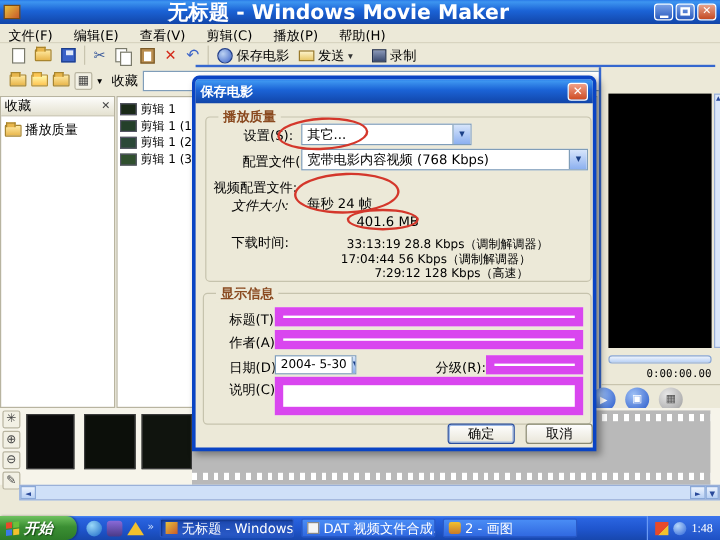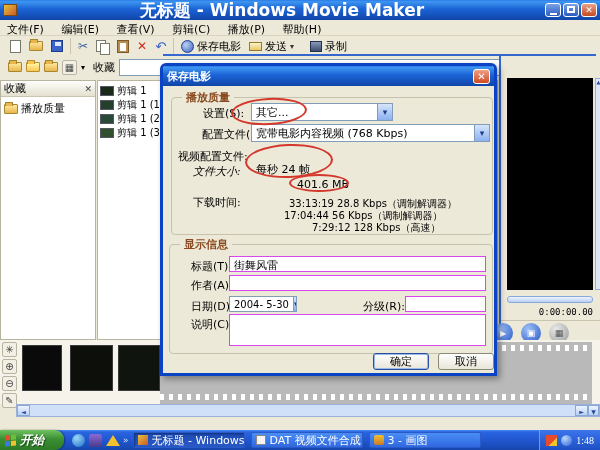--- a/index.html
+++ b/index.html
@@ -32,21 +32,21 @@
   .ic-copy:before,.ic-copy:after { content:""; position:absolute; width:8px; height:10px; background:#fff; border:1px solid #7a7a6a; }
   .ic-copy:after { left:4px; top:3px; }
   .ic-paste { width:12px; height:13px; background:#b98d4f; border:1px solid #7a5a28; }
   .ic-paste:before { content:""; position:absolute; top:2px; left:2px; width:6px; height:8px; background:#fff; }
 
   .combo { background:#fff; border:1px solid #7f9db9; display:flex; align-items:center; justify-content:space-between; overflow:hidden; }
   .combo .val { padding:0 4px; white-space:nowrap; }
   .combo .arr { width:15px; align-self:stretch; background:linear-gradient(#d7e5fb,#8cb0f0);
                 border-left:1px solid #7f9db9; color:#1a3f86; font-size:9px;
                 display:flex; align-items:center; justify-content:center; }
-  .textbox { background:#fff; border:1px solid #d946ef; padding:1px 4px; overflow:hidden; white-space:nowrap; }
+  .textbox { background:#fff; border:7px solid #d946ef; padding:1px 4px; overflow:hidden; white-space:nowrap; }
 
   .groupbox { border:1px solid #c6c3ad; border-radius:4px; }
   .gcap { position:absolute; top:-8px; left:10px; background:#ece9d8; padding:0 4px;
           color:#8a4a20; font-weight:bold; }
 
   .ellipse { border:2px solid #d4372b; border-radius:50%; z-index:5; }
 
   .xbtn { background:linear-gradient(#f0a088,#cf4b22); border:1px solid #fff; border-radius:3px;
           color:#fff; font-weight:bold; text-align:center; }
 
@@ -296,21 +296,21 @@
     <div class="taskbtn active" style="width:112px;height:16px;">
       <span style="width:10px;height:10px;background:linear-gradient(135deg,#e8c23c,#c85a2a);flex:none;"></span>
       <span>无标题 - Windows...</span>
     </div>
     <div class="taskbtn" style="width:112px;height:16px;margin-left:6px;">
       <span style="width:10px;height:10px;background:#f4f4f4;border:1px solid #888;flex:none;"></span>
       <span>DAT 视频文件合成...</span>
     </div>
     <div class="taskbtn" style="width:112px;height:16px;margin-left:6px;">
       <span style="width:10px;height:10px;background:linear-gradient(#f2c12e,#c87a2a);border-radius:2px;flex:none;"></span>
-      <span>3 - 画图</span>
+      <span>2 - 画图</span>
     </div>
 
     <div style="flex:1;"></div>
     <div style="height:20px;background:linear-gradient(180deg,#3a74ec,#1e50c4);border-left:1px solid #6a9af5;display:flex;align-items:center;gap:4px;padding:0 6px;">
       <span style="width:11px;height:11px;background:linear-gradient(135deg,#e84a2a 60%,#f2c12e 60%);"></span>
       <span style="width:11px;height:11px;border-radius:50%;background:radial-gradient(circle at 35% 30%,#b8d8fa,#2a62d8);"></span>
       <span style="color:#fff;font-size:10px;font-family:Liberation Serif, serif;">1:48</span>
     </div>
   </div>
 

